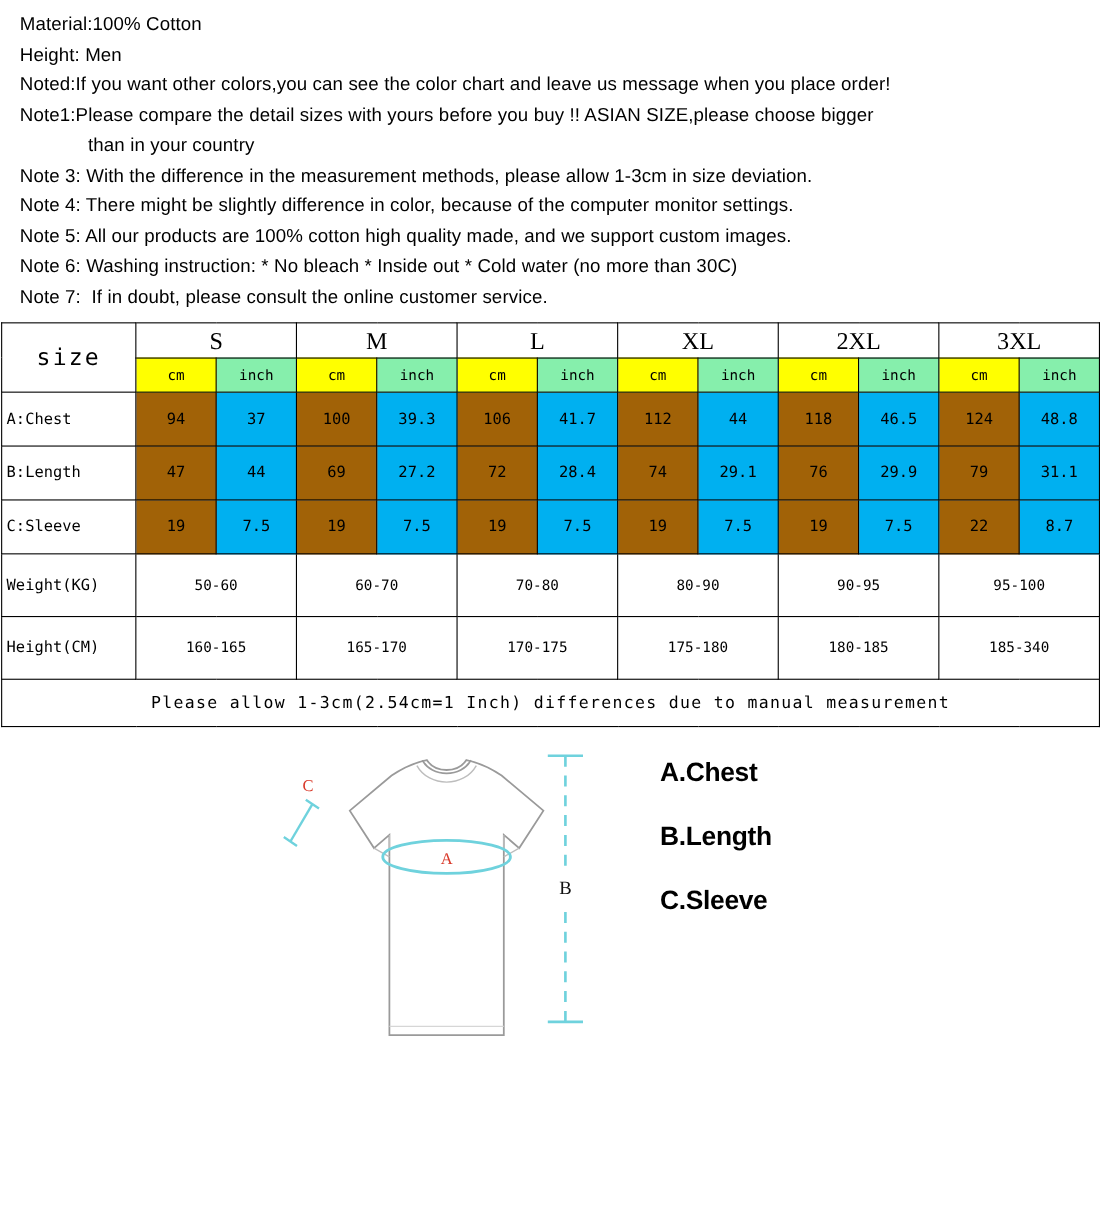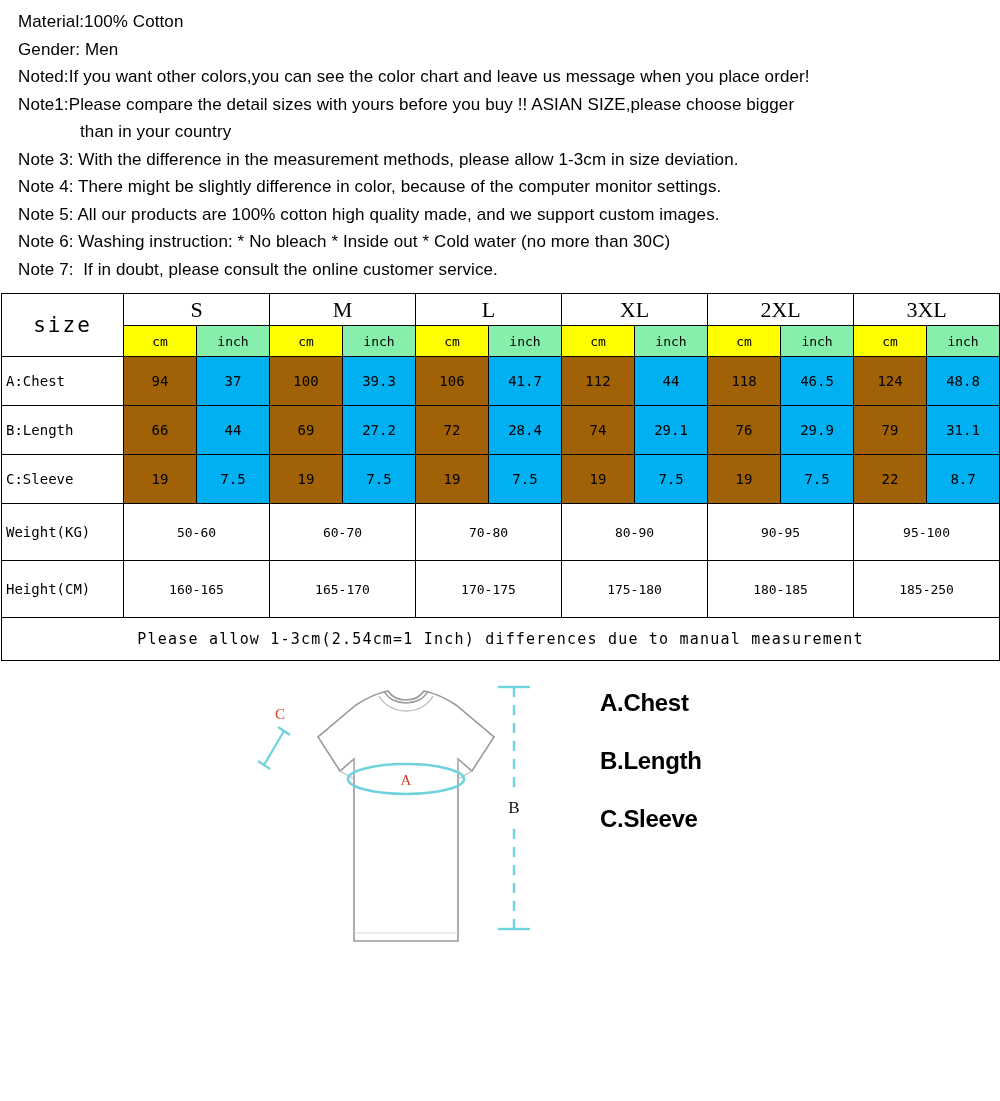--- a/index.html
+++ b/index.html
@@ -114,21 +114,21 @@
     font-family: "Liberation Sans", sans-serif;
     margin-bottom: 30px;
     letter-spacing: -0.3px;
   }
 </style>
 </head>
 <body>
 
 <div class="notes">
   <div class="note-line">Material:100% Cotton</div>
-  <div class="note-line">Gender: Men</div>
+  <div class="note-line">Height: Men</div>
   <div class="note-line">Noted:If you want other colors,you can see the color chart and leave us message when you place order!</div>
   <div class="note-line">Note1:Please compare the detail sizes with yours before you buy !! ASIAN SIZE,please choose bigger</div>
   <div class="note-line note-indent">than in your country</div>
   <div class="note-line">Note 3: With the difference in the measurement methods, please allow 1-3cm in size deviation.</div>
   <div class="note-line">Note 4: There might be slightly difference in color, because of the computer monitor settings.</div>
   <div class="note-line">Note 5: All our products are 100% cotton high quality made, and we support custom images.</div>
   <div class="note-line">Note 6: Washing instruction: * No bleach * Inside out * Cold water (no more than 30C)</div>
   <div class="note-line">Note 7:  If in doubt, please consult the online customer service.</div>
 </div>
 
@@ -185,21 +185,21 @@
       <td class="cell-cm">112</td>
       <td class="cell-in">44</td>
       <td class="cell-cm">118</td>
       <td class="cell-in">46.5</td>
       <td class="cell-cm">124</td>
       <td class="cell-in">48.8</td>
     </tr>
 
     <tr>
       <td class="row-label">B:Length</td>
-      <td class="cell-cm">66</td>
+      <td class="cell-cm">47</td>
       <td class="cell-in">44</td>
       <td class="cell-cm">69</td>
       <td class="cell-in">27.2</td>
       <td class="cell-cm">72</td>
       <td class="cell-in">28.4</td>
       <td class="cell-cm">74</td>
       <td class="cell-in">29.1</td>
       <td class="cell-cm">76</td>
       <td class="cell-in">29.9</td>
       <td class="cell-cm">79</td>
@@ -232,21 +232,21 @@
       <td class="cell-plain" colspan="2">95-100</td>
     </tr>
 
     <tr>
       <td class="row-label">Height(CM)</td>
       <td class="cell-plain" colspan="2">160-165</td>
       <td class="cell-plain" colspan="2">165-170</td>
       <td class="cell-plain" colspan="2">170-175</td>
       <td class="cell-plain" colspan="2">175-180</td>
       <td class="cell-plain" colspan="2">180-185</td>
-      <td class="cell-plain" colspan="2">185-250</td>
+      <td class="cell-plain" colspan="2">185-340</td>
     </tr>
 
     <tr class="footer-note">
       <td colspan="13">Please  allow 1-3cm(2.54cm=1 Inch)  differences due to manual measurement</td>
     </tr>
   </tbody>
 </table>
 </div>
 
 <div class="diagram">

